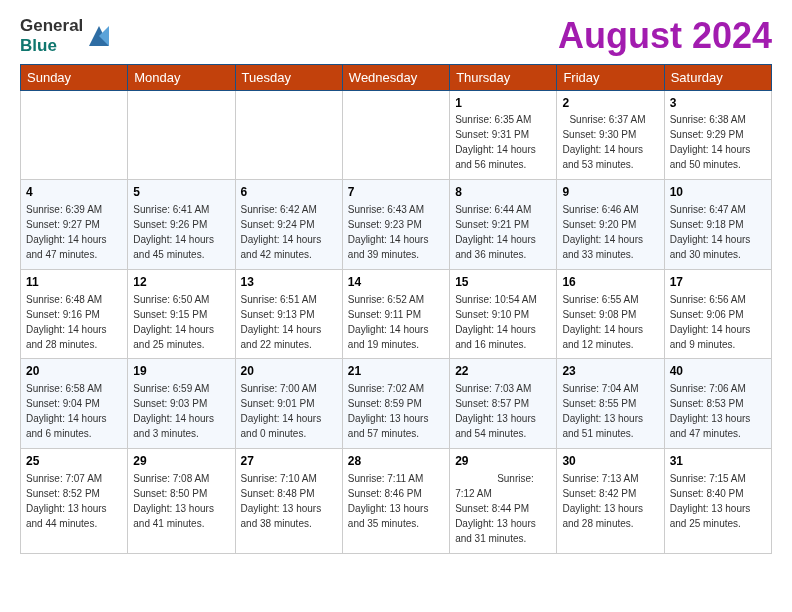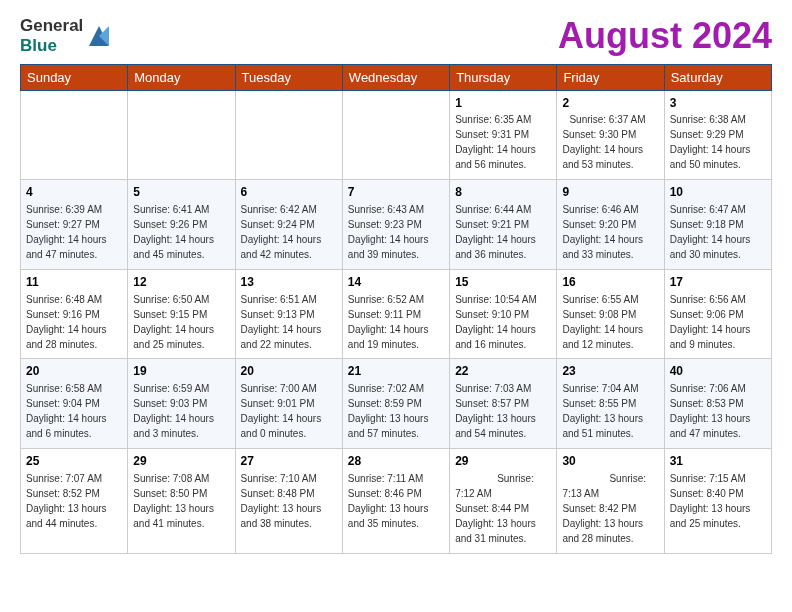--- a/index.html
+++ b/index.html
@@ -254,21 +254,21 @@
 Daylight: 13 hours
 and 38 minutes.</span></td>
           <td><span class="day-num">28</span><span class="day-info" style="white-space: pre-line;">Sunrise: 7:11 AM
 Sunset: 8:46 PM
 Daylight: 13 hours
 and 35 minutes.</span></td>
           <td><span class="day-num">29</span><span class="day-info" style="white-space: pre-line; margin-left: 42px;">Sunrise: 7:12 AM
 Sunset: 8:44 PM
 Daylight: 13 hours
 and 31 minutes.</span></td>
-          <td><span class="day-num">30</span><span class="day-info" style="white-space: pre-line; margin-left: 47px;">Sunrise: 7:13 AM
+          <td><span class="day-num">30</span><span class="day-info" style="white-space: pre-line;">Sunrise: 7:13 AM
 Sunset: 8:42 PM
 Daylight: 13 hours
 and 28 minutes.</span></td>
           <td><span class="day-num">31</span><span class="day-info" style="white-space: pre-line;">Sunrise: 7:15 AM
 Sunset: 8:40 PM
 Daylight: 13 hours
 and 25 minutes.</span></td>
         </tr>
       </tbody>
   </table>

